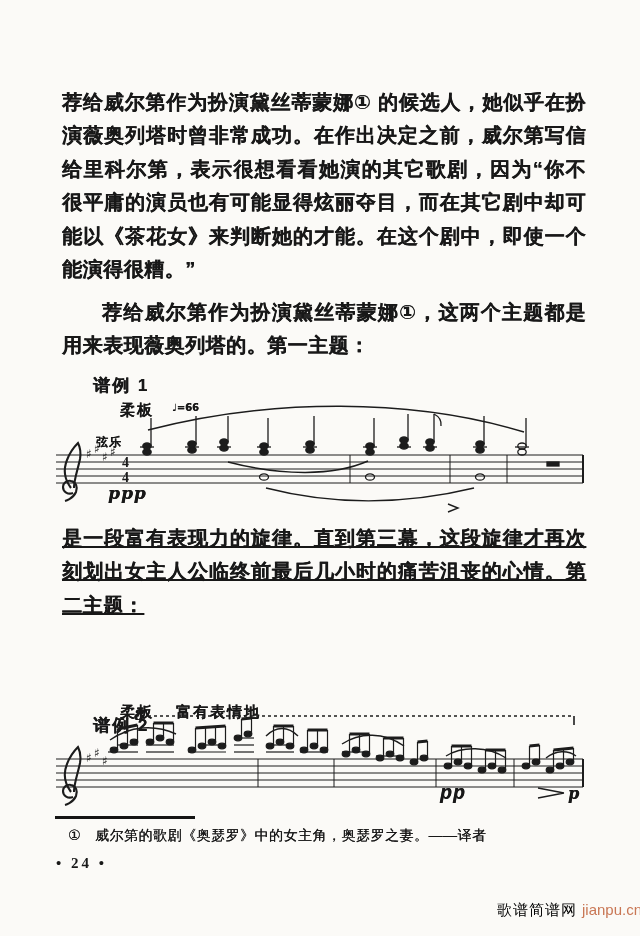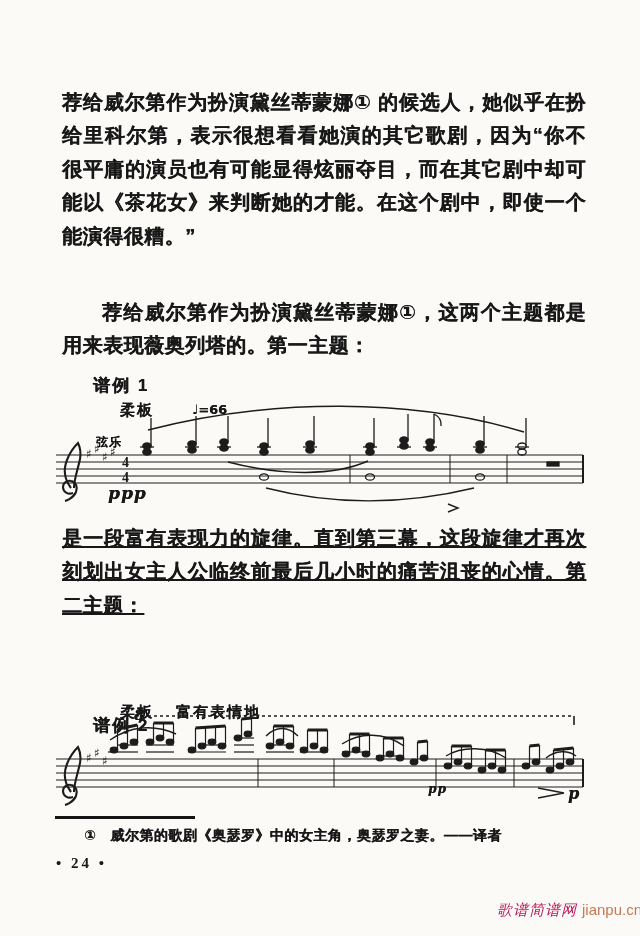--- a/index.html
+++ b/index.html
@@ -17,43 +17,44 @@
     text-align:justify;text-align-last:justify;
     text-shadow:0.4px 0 0 currentColor;
     white-space:nowrap;
   }
   .tl.short{text-align-last:left;}
   .tl.indent{text-indent:40px;}
   
   .caption{position:absolute;font-size:17px;font-weight:700;letter-spacing:2px;text-shadow:0.4px 0 0 currentColor;}
   .slabel{position:absolute;font-weight:700;text-shadow:0.3px 0 0 currentColor;}
   .tempo{font-size:15px;letter-spacing:2px;}
-  .metro{font-size:13px;font-family:"DejaVu Sans",sans-serif;margin-left:20px;}
+  .metro{font-size:10px;font-family:"DejaVu Sans",sans-serif;}
   .instr{font-size:12px;letter-spacing:1px;}
   .dyn{font-family:"DejaVu Serif","Liberation Serif",serif;font-style:italic;font-weight:700;font-size:17px;letter-spacing:1px;text-align:right;}
   .ottava{font-family:"DejaVu Serif",serif;font-style:italic;font-weight:700;font-size:15px;}
   .scoresvg{position:absolute;}
   
   .footrule{position:absolute;left:55px;top:816px;width:140px;height:3px;background:#151515;}
-  .footnote{position:absolute;left:84px;top:827px;width:480px;font-size:14px;font-weight:700;letter-spacing:0.5px;text-shadow:0.3px 0 0 currentColor;}
+  .footnote{position:absolute;left:68px;top:827px;width:480px;font-size:14px;font-weight:400;letter-spacing:0.5px;text-shadow:0.3px 0 0 currentColor;}
   .footnote .fmark{margin-right:14px;}
   .pagenum{position:absolute;left:56px;top:855px;font-size:15px;font-weight:700;font-family:"Liberation Serif",serif;letter-spacing:3px;}
   .watermark{position:absolute;left:497px;top:901px;font-size:15px;white-space:nowrap;}
-  .wm-cn{color:#be185d;letter-spacing:1px;font-style:italic;}
+  .wm-cn{color:#000000;letter-spacing:1px;}
   .wm-url{color:#c97755;margin-left:5px;}
   svg .ink{stroke:#1c1c1c;}
   svg text{fill:#1c1c1c;}
 </style>
 </head>
 <body>
 
 <div class="page">
 
   <div class="textblock" style="top:86px;">
     <span class="tl">荐给威尔第作为扮演黛丝蒂蒙娜① 的候选人，她似乎在扮</span>
+    <span class="tl">演薇奥列塔时曾非常成功。在作出决定之前，威尔第写信</span>
     <span class="tl">给里科尔第，表示很想看看她演的其它歌剧，因为“你不</span>
     <span class="tl">很平庸的演员也有可能显得炫丽夺目，而在其它剧中却可</span>
     <span class="tl">能以《茶花女》来判断她的才能。在这个剧中，即使一个</span>
     <span class="tl short">能演得很糟。”</span>
   </div>
 
   <div class="textblock" style="top:296px;">
     <span class="tl indent">荐给威尔第作为扮演黛丝蒂蒙娜①，这两个主题都是</span>
     <span class="tl short">用来表现薇奥列塔的。第一主题：</span>
   </div>
@@ -177,21 +178,21 @@
   <div class="textblock" style="top:522px;text-decoration:underline;">
     <span class="tl">是一段富有表现力的旋律。直到第三幕，这段旋律才再次</span>
     <span class="tl">刻划出女主人公临终前最后几小时的痛苦沮丧的心情。第</span>
     <span class="tl short">二主题：</span>
   </div>
 
   <div class="caption" style="left:93px;top:670px;margin-top:44px;">谱例 2</div>
   <div class="slabel tempo" style="left:120px;top:703px;">柔板</div>
   <div class="slabel tempo" style="left:176px;top:703px;">富有表情地</div>
   <div class="slabel ottava" style="left:134px;top:706px;">8</div>
-  <div class="slabel dyn" style="left:428px;top:782px;font-size:12px;">pp</div>
+  <div class="slabel dyn" style="left:440px;top:782px;font-size:20px;font-family:Liberation Mono, monospace;">pp</div>
   <div class="slabel dyn" style="left:568px;top:784px;font-size:16px;">p</div>
 
   <svg class="scoresvg" style="left:52px;top:704px;" width="535" height="115" viewBox="0 0 535 115">
     <g class="ink" stroke-width="1">
       <line x1="4" y1="55" x2="531" y2="55"></line>
       <line x1="4" y1="62" x2="531" y2="62"></line>
       <line x1="4" y1="69" x2="531" y2="69"></line>
       <line x1="4" y1="76" x2="531" y2="76"></line>
       <line x1="4" y1="83" x2="531" y2="83"></line>
       <line x1="206" y1="55" x2="206" y2="83"></line>

